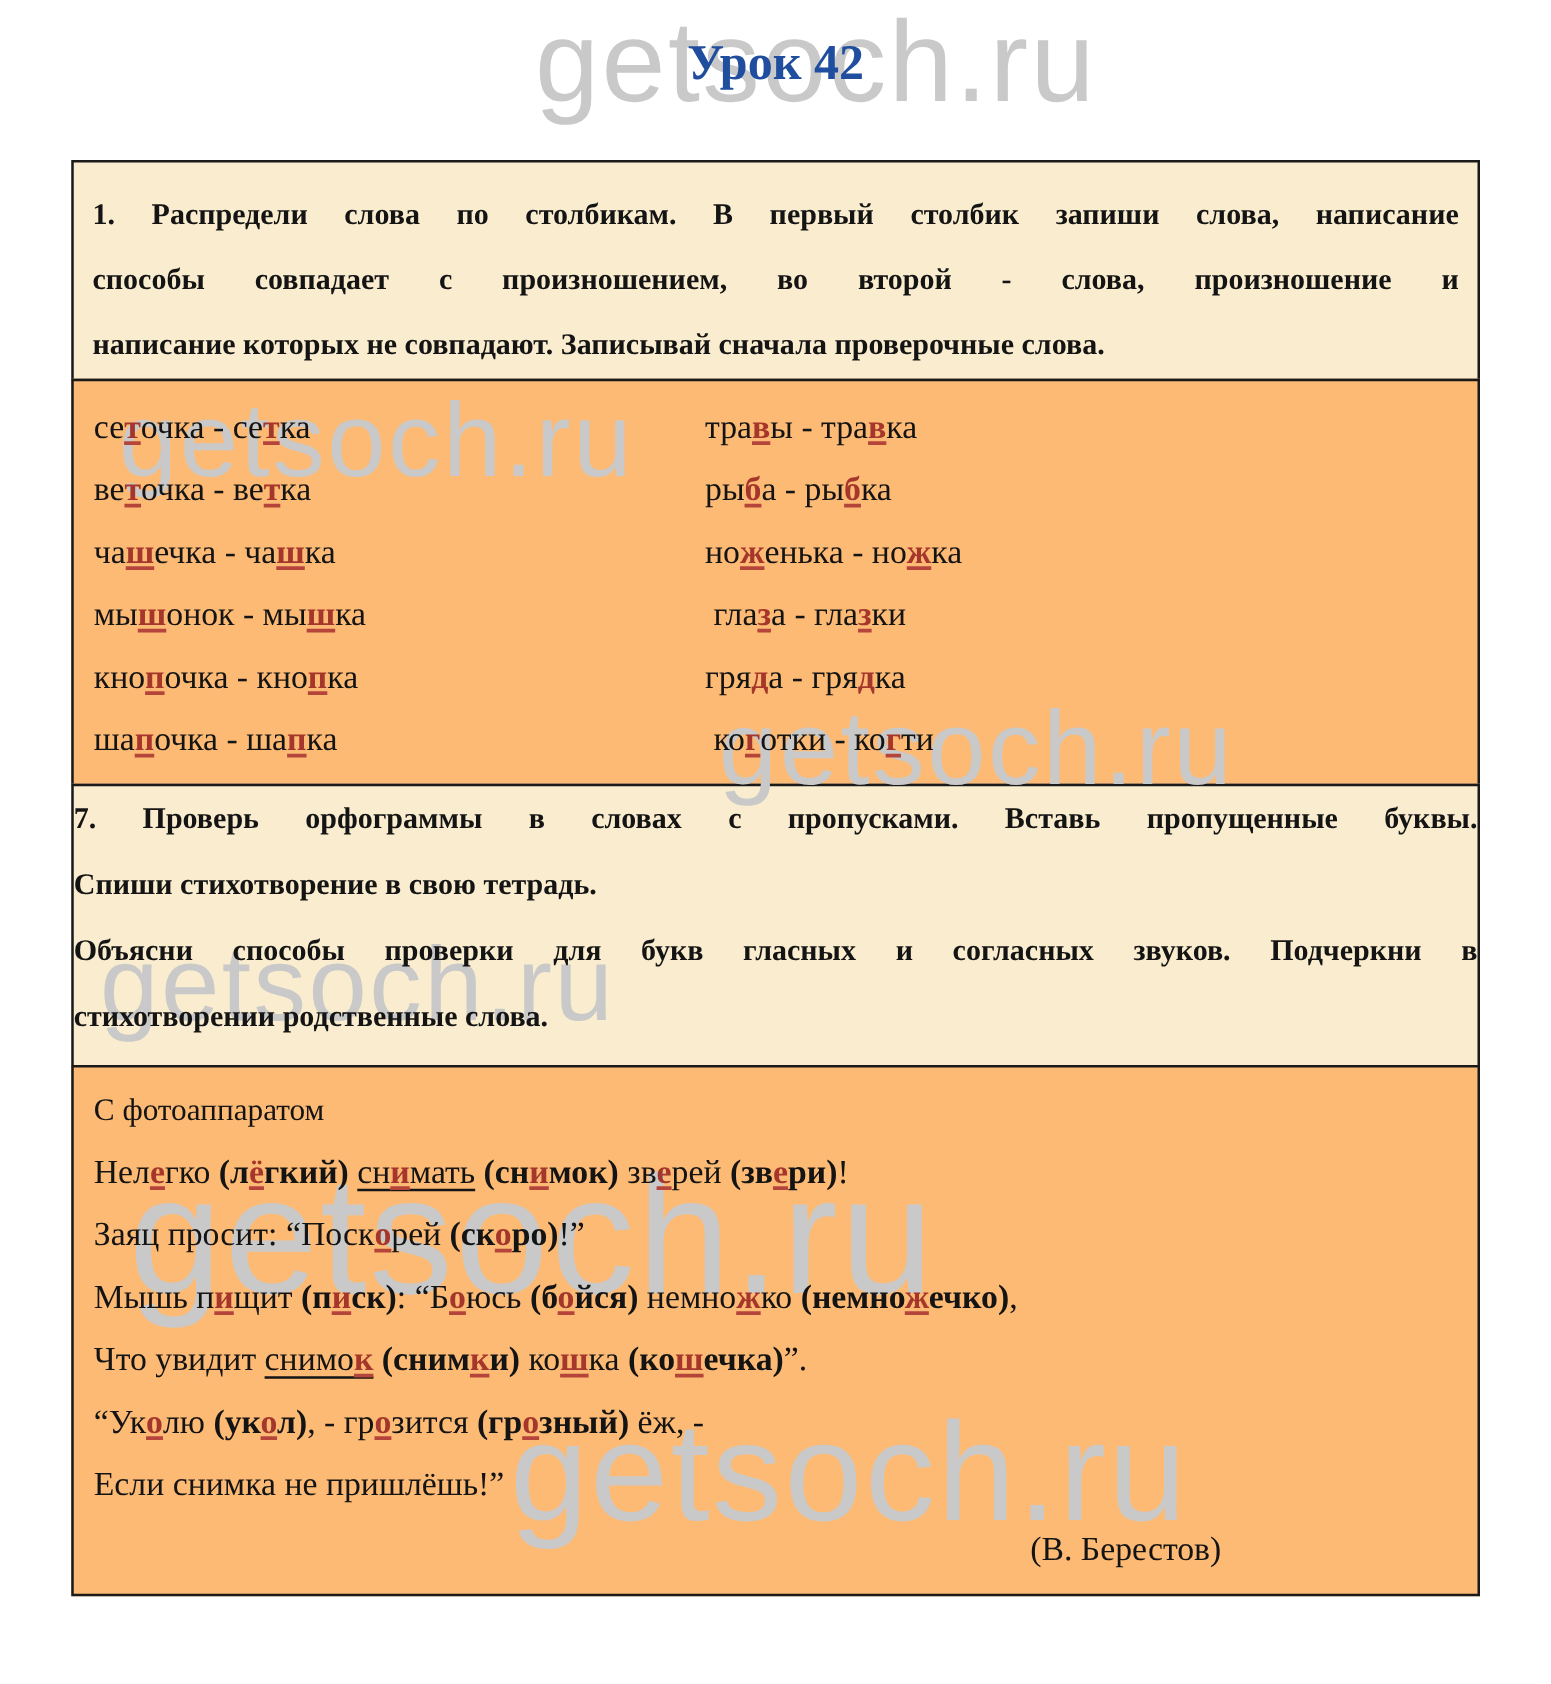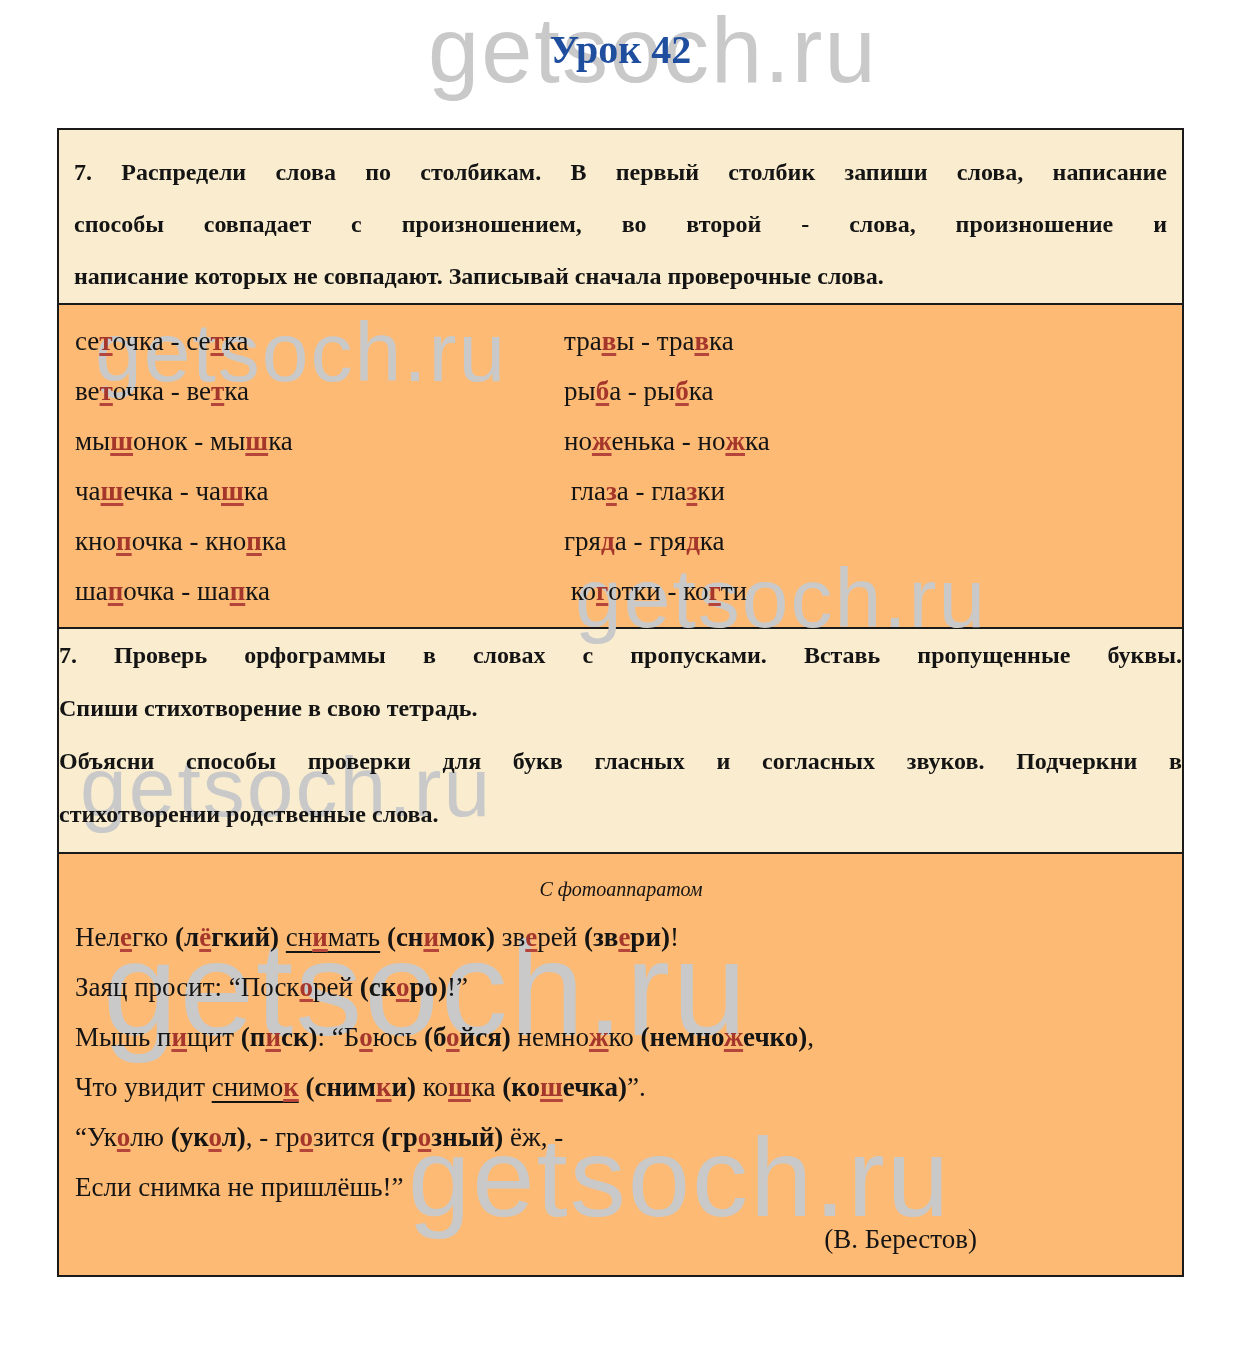--- a/index.html
+++ b/index.html
@@ -38,21 +38,21 @@
   
   .pairs{height:326px;}
   .pairs .ct{padding-top:11px;display:flex;}
   .colL{padding-left:16px;width:489px;}
   .colR{flex:1;}
   .wrow{font-size:27px;line-height:50px;white-space:pre;}
 
   
   .poembox{height:425px;}
   .poembox .ct{padding:12px 15px 0 16px;}
-  .poemtitle{font-style:italic;font-size:20px;line-height:46px;text-align:center;}
+  .poemtitle{font-size:25px;line-height:46px;text-align:left;}
   .pline{font-size:27px;line-height:50px;white-space:pre;}
   .attrib{font-size:27px;line-height:50px;text-align:right;padding-right:190px;margin-top:2px;}
 
   
   .rl{
     color:#a5362b;font-weight:bold;
     text-decoration:underline;text-decoration-color:#b5443b;
     text-decoration-thickness:3px;text-underline-offset:3px;
   }
   .wu{
@@ -65,33 +65,33 @@
 <body>
 
 <div class="page">
 
   <div class="pagetitle">Урок 42</div>
 
   <div class="sheet">
 
     <section class="box cream instr">
       <div class="ct">
-          <div class="iline just">7. Распредели слова по столбикам. В первый столбик запиши слова, написание</div>
+          <div class="iline just">1. Распредели слова по столбикам. В первый столбик запиши слова, написание</div>
           <div class="iline just">способы совпадает с произношением, во второй - слова, произношение и</div>
           <div class="iline">написание которых не совпадают. Записывай сначала проверочные слова.</div>
         </div>
     </section>
 
     <section class="box white pairs">
       <div class="ct">
         <div class="colL">
             <div class="wrow">се<span class="rl">т</span>очка - се<span class="rl">т</span>ка</div>
             <div class="wrow">ве<span class="rl">т</span>очка - ве<span class="rl">т</span>ка</div>
+            <div class="wrow">ча<span class="rl">ш</span>ечка - ча<span class="rl">ш</span>ка</div>
             <div class="wrow">мы<span class="rl">ш</span>онок - мы<span class="rl">ш</span>ка</div>
-            <div class="wrow">ча<span class="rl">ш</span>ечка - ча<span class="rl">ш</span>ка</div>
             <div class="wrow">кно<span class="rl">п</span>очка - кно<span class="rl">п</span>ка</div>
             <div class="wrow">ша<span class="rl">п</span>очка - ша<span class="rl">п</span>ка</div>
           </div>
         <div class="colR">
             <div class="wrow">тра<span class="rl">в</span>ы - тра<span class="rl">в</span>ка</div>
             <div class="wrow">ры<span class="rl">б</span>а - ры<span class="rl">б</span>ка</div>
             <div class="wrow">но<span class="rl">ж</span>енька - но<span class="rl">ж</span>ка</div>
             <div class="wrow"> гла<span class="rl">з</span>а - гла<span class="rl">з</span>ки</div>
             <div class="wrow">гря<span class="rl">д</span>а - гря<span class="rl">д</span>ка</div>
             <div class="wrow"> ко<span class="rl">г</span>отки - ко<span class="rl">г</span>ти</div>

